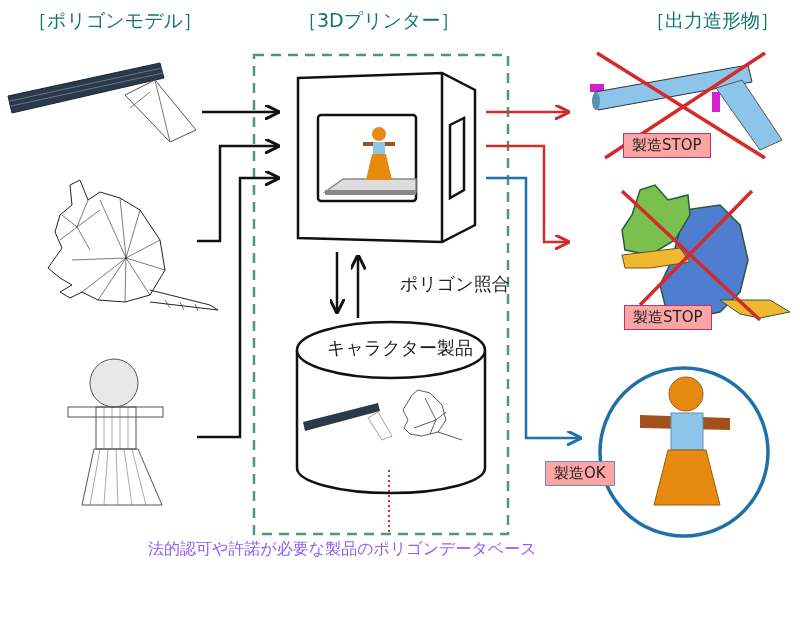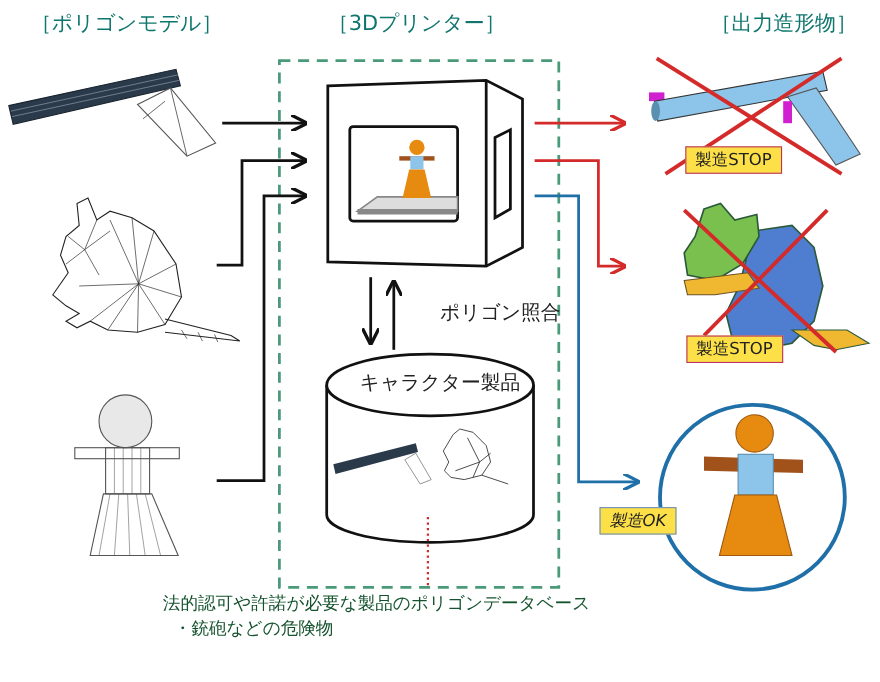--- a/index.html
+++ b/index.html
@@ -1,24 +1,24 @@
 <!DOCTYPE html>
 <html><head>
 <meta charset="utf-8">
 <style>
   html, body { margin:0; padding:0; background:#ffffff; }
   body { width:800px; height:620px; position:relative; overflow:hidden;
          font-family:"DejaVu Sans", sans-serif; color:#222; }
   .hdr { position:absolute; top:8px; font-size:19px; color:#0f766e; white-space:nowrap; }
   #svg { position:absolute; left:0; top:0; }
   .lbl { position:absolute; white-space:nowrap; color:#222; }
-  .badge { position:absolute; background:#fde047; border:1.5px solid #b36; padding:2px 8px;
+  .badge { position:absolute; background:#fca5a5; border:1.5px solid #b36; padding:2px 8px;
            font-size:15px; color:#222; }
   .badge.ok { border-color:#6b8fbf; }
-  .note { position:absolute; left:148px; top:538px; font-size:16px; line-height:22px; color:#14532d; }
+  .note { position:absolute; left:148px; top:538px; font-size:16px; line-height:22px; color:#8b5cf6; }
   .note div { white-space:nowrap; }
 </style>
 </head>
 <body>
 
 <div class="hdr" style="left:28px;">［ポリゴンモデル］</div>
 <div class="hdr" style="left:298px;">［3Dプリンター］</div>
 <div class="hdr" style="left:608px;margin-left:38px;">［出力造形物］</div>
 
 <svg id="svg" width="800" height="620" viewBox="0 0 800 620">
@@ -163,18 +163,17 @@
     <rect x="671" y="413" width="32" height="37" fill="#8cc4ea" stroke="#5a8fb0" stroke-width="1"></rect>
     <polygon points="668,450 706,450 720,505 654,505" fill="#e68a10" stroke="#a05a10" stroke-width="1"></polygon>
   </g>
 </svg>
 
 <div class="lbl" style="left:370px; top:272px; font-size:18px;margin-left:30px;">ポリゴン照合</div>
 <div class="lbl" style="left:327px; top:336px; font-size:18px;">キャラクター製品</div>
 
 <div class="badge" style="left:623px; top:133px;">製造STOP</div>
 <div class="badge" style="left:624px; top:305px;">製造STOP</div>
-<div class="badge ok" style="left:545px; top:461px;font-style:italic;">製造OK</div>
+<div class="badge ok" style="left:545px; top:461px;">製造OK</div>
 
 <div class="note">
   <div>法的認可や許諾が必要な製品のポリゴンデータベース</div>
-  <div style="padding-left:10px;">・銃砲などの危険物</div>
 </div>
 
 </body></html>

